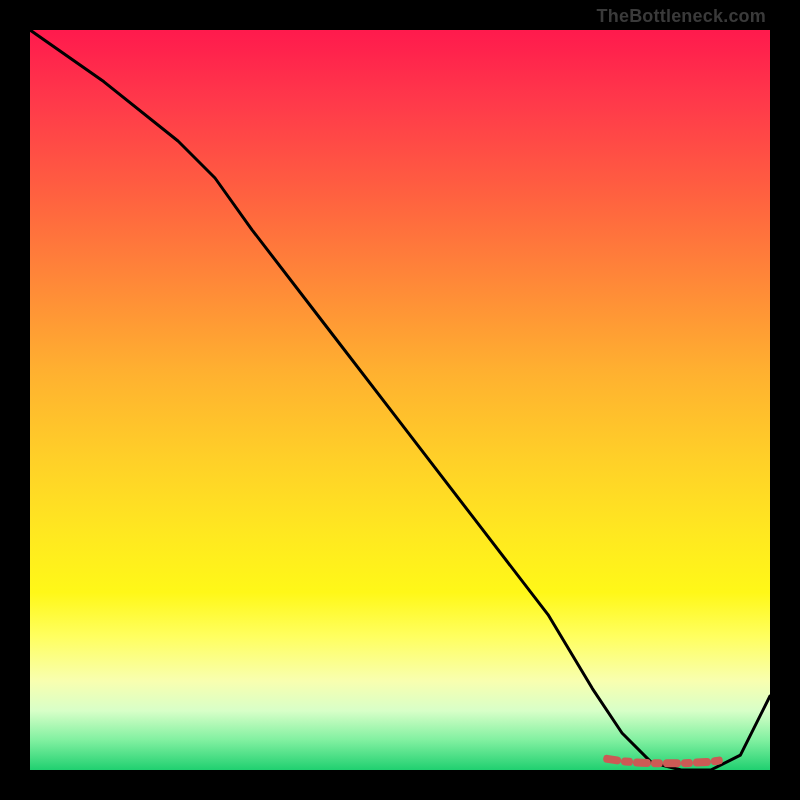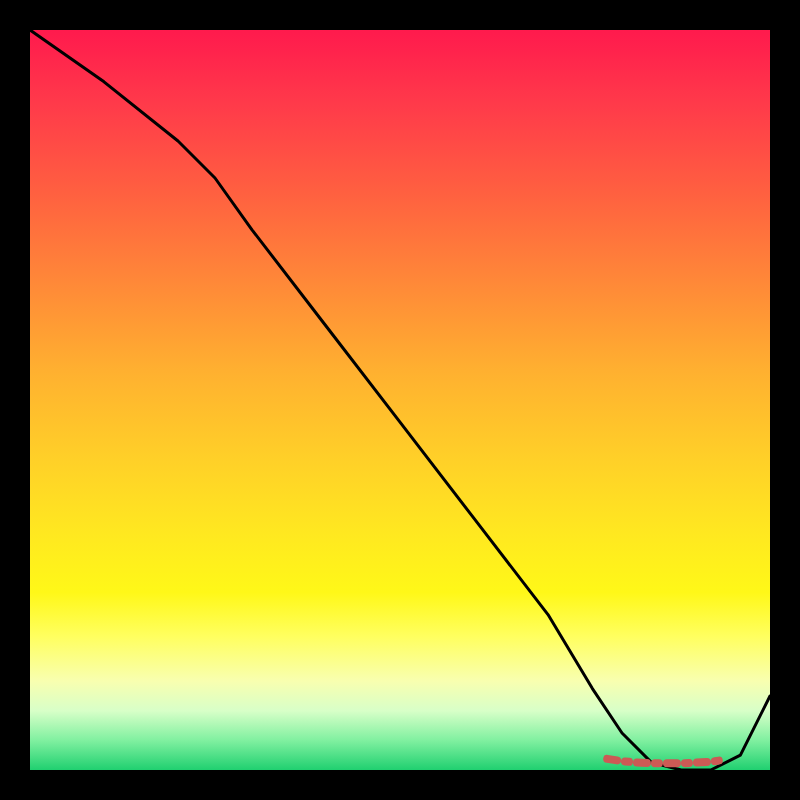--- a/index.html
+++ b/index.html
@@ -44,20 +44,21 @@
     position: absolute;
     left: 0; top: 0;
     width: 740px; height: 740px;
     overflow: visible;
   }
 </style>
 </head>
 <body>
 
 <div class="stage">
+  <div class="watermark">TheBottleneck.com</div>
   <div class="plot">
     <svg class="overlay" viewBox="0 0 740 740">
       <g id="paths">
           <path d="M0 0 L74 51.799999999999955 L148 111 L185 148 L222 199.80000000000007 L296 296 L370 392.20000000000005 L444 488.4 L518 584.6 L562.4 658.6 L592 703 L621.6 732.6 L651.2 740 L680.8000000000001 740 L710.4 725.2 L740 666" fill="none" stroke="#000000" stroke-width="3" stroke-linejoin="round" stroke-linecap="round"></path>
           <polyline points="577.2,728.9 592,731.12 606.8,732.6 621.6,733.34 636.4,733.34 651.2,733.34 666,732.6 680.8000000000001,731.86 695.5999999999999,729.64" fill="none" stroke="#cc5a55" stroke-width="8" stroke-linecap="round" stroke-dasharray="10 8 4 8"></polyline>
         </g>
     </svg>
   </div>
 </div>
 

